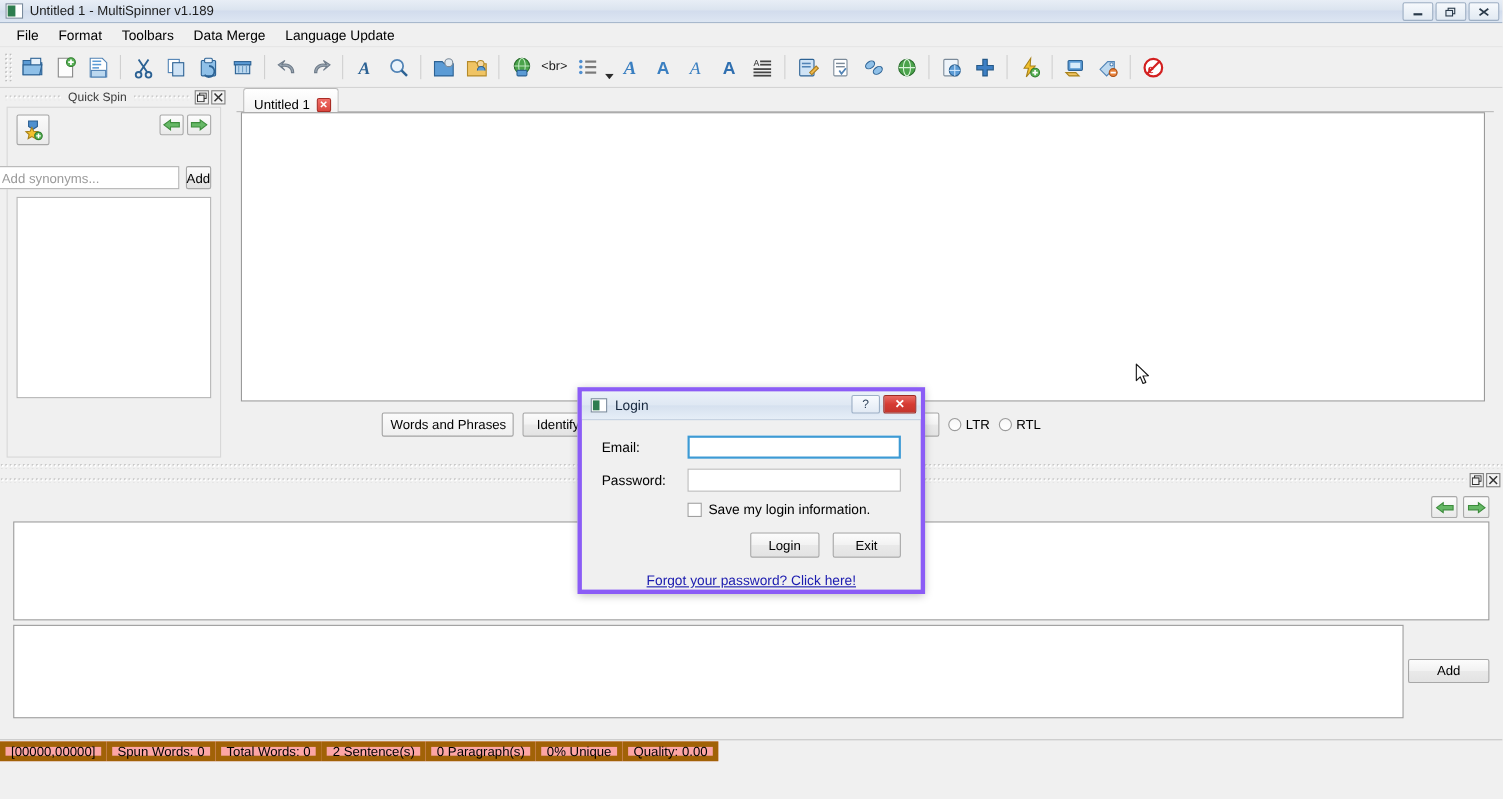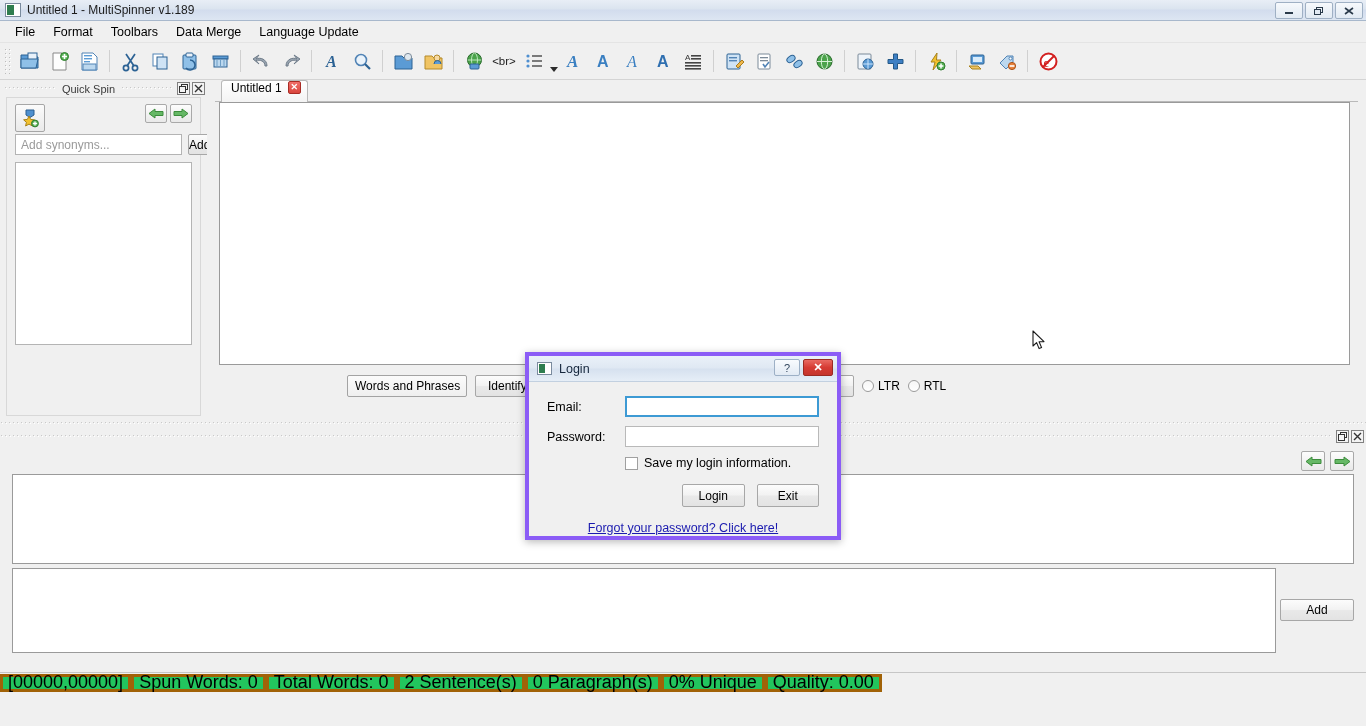--- a/index.html
+++ b/index.html
@@ -170,21 +170,21 @@
     display: flex; align-items: center; justify-content: center;
   }
   .qs-arrows { display: flex; gap: 3px; }
   .arrow-btn {
     width: 22px; height: 19px;
     background: linear-gradient(to bottom, #fdfdfd, #e9e9e9);
     border: 1px solid #a9a9a9;
     border-radius: 2px;
     display: flex; align-items: center; justify-content: center;
   }
-  .qs-row2 { display: flex; margin-top: 2px; gap: 6px; }
+  .qs-row2 { display: flex; margin-top: 19px; gap: 6px; justify-content: flex-end; }
   .qs-input {
     flex: 1 1 auto;
     height: 21px;
     border: 1px solid #b4b4b4;
     background: #fff;
     padding: 0 5px;
     font-size: 12px;
     font-family: "Liberation Sans", sans-serif;
     color: #000;
     outline: none;
@@ -232,21 +232,21 @@
     display: flex; align-items: flex-end;
     border-bottom: 1px solid #b9b9b9;
     padding-left: 6px;
   }
   .doc-tab {
     height: 22px;
     background: linear-gradient(to bottom,#ffffff,#f3f3f3);
     border: 1px solid #b9b9b9;
     border-bottom: none;
     border-radius: 3px 3px 0 0;
-    display: flex; align-items: flex-start;
+    display: flex; align-items: flex-end;
     padding: 0 6px 0 9px;
     font-size: 12px;
     gap: 6px;
     position: relative; top: 1px;
   }
   .tab-close {
     width: 13px; height: 13px;
     background: linear-gradient(to bottom,#f1706a,#d9453d);
     border: 1px solid #a92c25;
     border-radius: 2px;
@@ -385,27 +385,27 @@
 
   
   .statusbar {
     position: absolute; left: 0; bottom: 0;
     width: 100%; height: 20px;
     background: #f0f0f0;
     border-top: 1px solid #c6c6c6;
     display: flex; align-items: center;
   }
   .status-cell {
-    border: 3px solid #a16207;
+    border: 5px solid #a16207;
     height: 18px;
     display: flex; align-items: center;
     padding: 0 5px;
-    font-size: 18px;
+    font-size: 12px;
     white-space: nowrap;
-    background: #22c55e;
+    background: #fca5a5;
   }
 
   
   .modal {
     position: absolute;
     left: 525px; top: 272px;
     width: 316px; height: 188px;
     background: #f0f0f0;
     border: 4px solid #8b5cf6;
     box-shadow: 0 2px 8px rgba(0,0,0,0.28);

